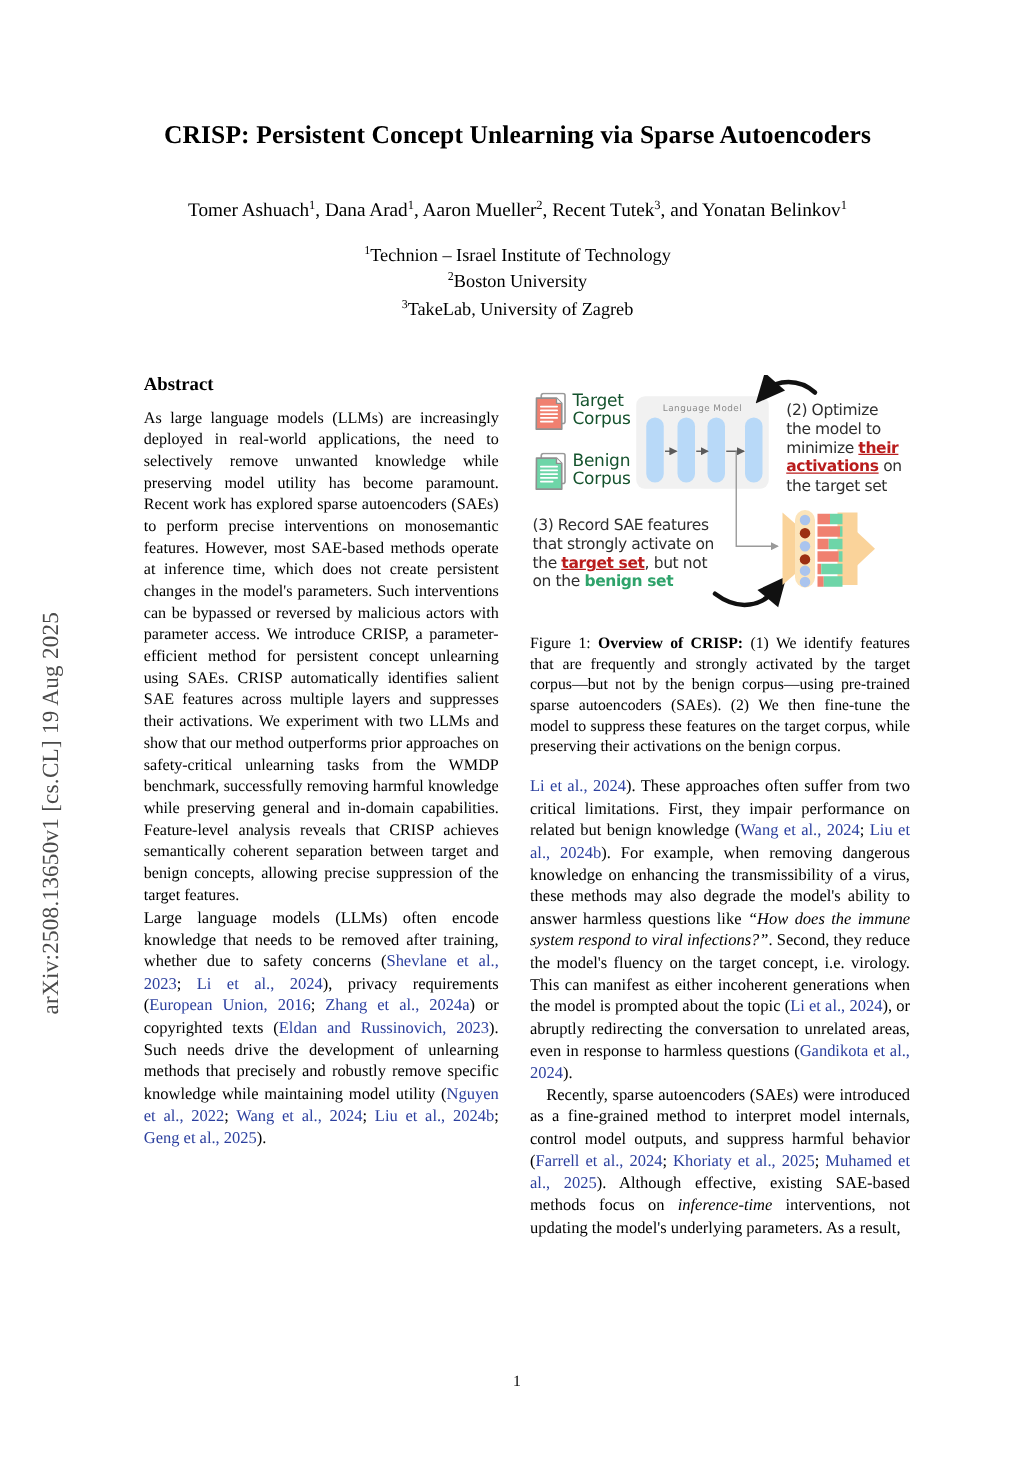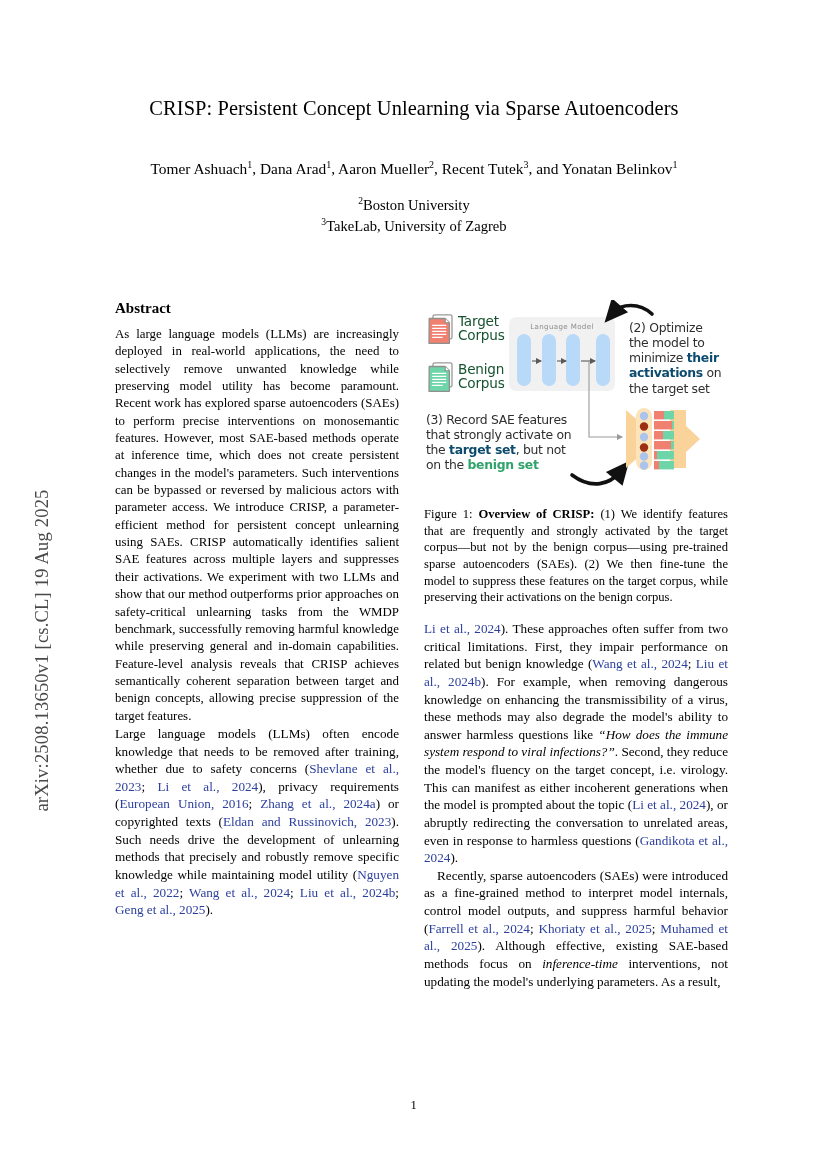--- a/index.html
+++ b/index.html
@@ -39,21 +39,21 @@
   
   #title-block {
     position: absolute;
     left: 96px;
     top: 96px;
     width: 636px;
     text-align: center;
   }
   #paper-title {
     font-size: 20.4px;
-    font-weight: normal;
+    font-weight: bold;
     letter-spacing: 0.1px;
     line-height: 1.25;
   }
   #author-line {
     margin-top: 36px;
     font-size: 15.4px;
     line-height: 1.3;
   }
   #author-line sup { font-size: 10px; vertical-align: super; }
   #affiliations {
@@ -133,21 +133,21 @@
     letter-spacing: -0.2px;
   }
   .step-text {
     position: absolute;
     font-family: "DejaVu Sans", sans-serif;
     font-size: 12.4px;
     line-height: 1.22;
     color: #2f2f2f;
     letter-spacing: -0.3px;
   }
-  .hl-red { color: #0c4a6e; font-weight: bold; }
+  .hl-red { color: #b91c1c; font-weight: bold; text-decoration: underline; }
   .hl-green { color: #2fa36b; font-weight: bold; }
 
   #lm-box {
     position: absolute;
     left: 85px; top: 17px;
     width: 106px; height: 74px;
     background: #f1f1f1;
     border-radius: 7px;
   }
   #lm-label {
@@ -184,20 +184,21 @@
 
     <div id="author-line">
       <span>Tomer Ashuach</span><sup>1</sup>,
       <span>Dana Arad</span><sup>1</sup>,
       <span>Aaron Mueller</span><sup>2</sup>,
       <span>Recent Tutek</span><sup>3</sup>, and
       <span>Yonatan Belinkov</span><sup>1</sup>
     </div>
 
     <div id="affiliations">
+      <div><sup>1</sup><span>Technion – Israel Institute of Technology</span></div>
       <div><sup>2</sup><span>Boston University</span></div>
       <div><sup>3</sup><span>TakeLab, University of Zagreb</span></div>
     </div>
   </div>
 
   <div id="col-left">
     <div class="abstract-head">Abstract</div>
     <p class="abstract-p">As large language models (LLMs) are increasingly deployed in real-world applications, the need to selectively remove unwanted knowledge while preserving model utility has become paramount. Recent work has explored sparse autoencoders (SAEs) to perform precise interventions on monosemantic features. However, most SAE-based methods operate at inference time, which does not create persistent changes in the model's parameters. Such interventions can be bypassed or reversed by malicious actors with parameter access. We introduce CRISP, a parameter-efficient method for persistent concept unlearning using SAEs. CRISP automatically identifies salient SAE features across multiple layers and suppresses their activations. We experiment with two LLMs and show that our method outperforms prior approaches on safety-critical unlearning tasks from the WMDP benchmark, successfully removing harmful knowledge while preserving general and in-domain capabilities. Feature-level analysis reveals that CRISP achieves semantically coherent separation between target and benign concepts, allowing precise suppression of the target features.</p>
 
 

